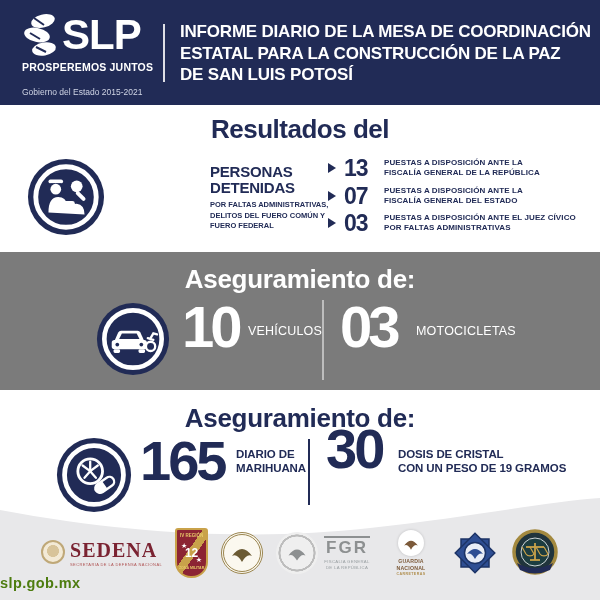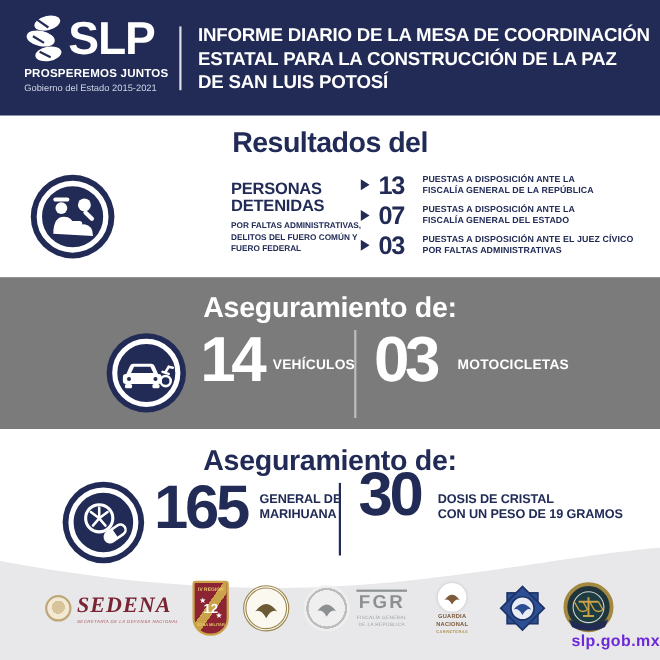--- a/index.html
+++ b/index.html
@@ -7,21 +7,21 @@
   body { font-family:"Liberation Sans","DejaVu Sans",sans-serif; background:#fff; overflow:hidden; }
   .canvas { position:relative; width:476px; height:600px; background:#fff; }
   .pre { white-space:pre-line; }
 
   
   .header { position:absolute; left:0; top:0; width:600px; height:105px; background:#212b56; }
   .slp-logo { position:absolute; left:22px; top:12px; width:135px; }
   .slp-logo-row { display:flex; align-items:center; }
   .slp-acronym { color:#fff; font-size:42px; font-weight:800; letter-spacing:-1px; line-height:1; }
   .slp-tagline { color:#fff; font-size:10.5px; font-weight:800; letter-spacing:.2px; margin-top:3px; }
-  .slp-subtagline { color:#cfd4e4; font-size:8.5px; margin-top:2px; }
+  .slp-subtagline { color:#cfd4e4; font-size:8.5px; margin-top:14px; }
   .header-divider { position:absolute; left:163px; top:24px; width:2px; height:58px; background:rgba(255,255,255,.85); }
   .header-title { position:absolute; left:180px; top:21px; width:412px; color:#fff; font-size:17px; font-weight:800; line-height:1.27; letter-spacing:-.2px; }
 
   
   .results-row { position:absolute; left:0; top:114px; width:600px; display:flex; justify-content:center; align-items:center; gap:12px; }
   .results-label { color:#212b56; font-size:26px; font-weight:800; letter-spacing:-.5px; }
   .date-pill { background:#212b56; color:#fff; font-size:24px; font-weight:800; padding:4px 20px 6px; border-radius:15px; letter-spacing:-.3px; }
 
   
   .detentions { position:absolute; left:0; top:148px; width:600px; height:104px; }
@@ -35,55 +35,55 @@
   .bd-arrow { width:0; height:0; border-left:8px solid #212b56; border-top:5px solid transparent; border-bottom:5px solid transparent; margin-top:5px; }
   .bd-num { color:#212b56; font-size:23px; font-weight:800; line-height:.9; min-width:32px; letter-spacing:-1px; }
   .bd-label { color:#212b56; font-size:8px; font-weight:700; line-height:1.25; letter-spacing:.1px; }
 
   
   .gray-band { position:absolute; left:0; top:252px; width:600px; height:138px; background:#7b7b7b; }
   .band-title { position:absolute; width:100%; text-align:center; top:12px; font-size:26px; font-weight:800; letter-spacing:-.3px; }
   .gray-band .band-title { color:#fff; }
   .vehicles-icon { position:absolute; left:96px; top:50px; }
   .stat-num-w { position:absolute; color:#fff; font-size:58px; font-weight:800; letter-spacing:-4px; line-height:1; }
-  .stat-label-w { position:absolute; color:#fff; font-size:12.5px; font-weight:700; letter-spacing:.2px; }
+  .stat-label-w { position:absolute; color:#fff; font-size:12.5px; font-weight:400; letter-spacing:.2px; }
   .gray-divider { position:absolute; left:322px; top:48px; width:2px; height:80px; background:#bdbdbd; }
 
   
   .drug-section { position:absolute; left:0; top:395px; width:600px; height:125px; background:#fff; }
   .drug-section .band-title { color:#212b56; top:8px; }
   .drugs-icon { position:absolute; left:56px; top:42px; }
   .stat-num-n { position:absolute; color:#212b56; font-size:56px; font-weight:800; letter-spacing:-3px; line-height:1; }
   .stat-label-n { position:absolute; color:#212b56; font-size:11.5px; font-weight:800; line-height:1.25; letter-spacing:-.1px; }
   .navy-divider { position:absolute; left:308px; top:44px; width:2px; height:66px; background:#212b56; }
 
   
   .footer-wave { position:absolute; left:0; top:492px; width:600px; height:108px; }
   .logos-row { position:absolute; left:0; top:528px; width:600px; display:flex; justify-content:center; align-items:center; gap:13px; }
-  .sedena { display:flex; align-items:center; gap:5px;font-style:italic; }
+  .sedena { display:flex; gap:5px; }
   .sedena-eagle { width:24px; height:24px; border-radius:50%; border:2px solid #bfa878; background:radial-gradient(circle at 50% 45%, #d8c49a 0 40%, #f3ead6 41% 100%); }
   .sedena-word { font-family:"Liberation Serif","DejaVu Serif",serif; color:#7a2332; font-size:20px; font-weight:700; letter-spacing:1px; line-height:1; }
   .sedena-sub { color:#b05555; font-size:4px; letter-spacing:.4px; margin-top:2px; }
   .region-shield { width:33px; height:50px; background:#8c2433; border:2px solid #c9a24a; border-radius:3px 3px 16px 16px; position:relative; overflow:hidden; text-align:center;
       background-image:linear-gradient(125deg, transparent 42%, #c9a24a 42%, #c9a24a 58%, transparent 58%); background-color:#8c2433; }
   .shield-region { color:#e7c96a; font-size:4.5px; font-weight:700; margin-top:3px; }
   .shield-num { color:#fff; font-size:12px; font-weight:800; margin-top:9px; line-height:1; }
   .shield-cap { color:#e7c96a; font-size:3.6px; font-weight:700; margin-top:7px; }
   .shield-star { position:absolute; color:#fff; font-size:7px; }
   .eagle-seal { width:42px; height:42px; border-radius:50%; border:3px double #9a854f; background:#fbf8ef; display:flex; align-items:center; justify-content:center; }
   .mxseal-fgr { display:flex; align-items:center; gap:6px; }
   .mx-seal { width:42px; height:42px; border-radius:50%; background:radial-gradient(circle, #efefef 0 55%, #bdbdbd 56% 62%, #efefef 63% 78%, #a9a9a9 79% 100%); display:flex; align-items:center; justify-content:center; }
   .fgr-block { display:flex; flex-direction:column; align-items:center; }
   .fgr-word { color:#8d9091; font-size:17px; font-weight:700; letter-spacing:2px; border-top:2px solid #8d9091; padding:1px 2px 0; line-height:1.1; }
   .fgr-sub { color:#9aa0a3; font-size:4.3px; letter-spacing:.3px; margin-top:2px; text-align:center; line-height:1.3; }
   .guardia { display:flex; flex-direction:column; align-items:center; width:56px; }
   .guardia-circle { width:26px; height:26px; border-radius:50%; background:#fff; box-shadow:0 0 3px rgba(0,0,0,.18); display:flex; align-items:center; justify-content:center; }
   .guardia-title { color:#7c5a3a; font-size:5.2px; font-weight:800; text-align:center; line-height:1.25; margin-top:2px; letter-spacing:.2px; }
   .guardia-sub { color:#b08f4f; font-size:3.6px; font-weight:700; margin-top:1px; letter-spacing:.4px; }
-  .website { position:absolute; left:0; top:575px; width:600px; text-align:right; color:#6d28d9; font-size:14.5px; font-weight:700; letter-spacing:.4px; }
+  .website { position:absolute; left:0; top:575px; width:600px; text-align:left; color:#4d7c0f; font-size:14.5px; font-weight:700; letter-spacing:.4px; }
 </style>
 </head>
 <body>
 
 <div class="canvas">
 
   <div class="header">
     <div class="slp-logo">
       <div class="slp-logo-row">
         <svg width="40" height="46" viewBox="0 0 40 46">
@@ -158,21 +158,21 @@
       <path d="M20,42 l4-9 q1-2 3-2 h18 q2,0 3,2 l4,9 z" fill="#fff"></path>
       <rect x="17" y="41" width="38" height="10" rx="3" fill="#fff"></rect>
       <path d="M25,40 l3-6 h16 l3,6 z" fill="#212b56"></path>
       <rect x="19" y="51" width="7" height="4" rx="1.5" fill="#fff"></rect>
       <rect x="46" y="51" width="7" height="4" rx="1.5" fill="#fff"></rect>
       <circle cx="23" cy="46" r="2" fill="#212b56"></circle>
       <circle cx="49" cy="46" r="2" fill="#212b56"></circle>
       <circle cx="59" cy="48" r="5" fill="none" stroke="#fff" stroke-width="2.5"></circle>
       <path d="M56,39 l6,2 m-3-2 l3-5 l4,1" stroke="#fff" stroke-width="2.5" fill="none" stroke-linecap="round"></path>
     </svg>
-    <div class="stat-num-w" style="left:182px; top:46px;">14</div>
+    <div class="stat-num-w" style="left:182px; top:46px;">10</div>
     <div class="stat-label-w" style="left:248px; top:72px;">VEHÍCULOS</div>
     <div class="gray-divider"></div>
     <div class="stat-num-w" style="left:340px; top:46px;">03</div>
     <div class="stat-label-w" style="left:416px; top:72px;">MOTOCICLETAS</div>
   </div>
 
   <div class="drug-section">
     <div class="band-title">Aseguramiento de:</div>
     <svg class="drugs-icon" width="76" height="76" viewBox="0 0 80 80">
       <circle cx="40" cy="40" r="39" fill="#212b56"></circle>
@@ -184,21 +184,21 @@
         <line x1="36" y1="36" x2="44" y2="30"></line>
         <line x1="36" y1="36" x2="30" y2="43"></line>
         <line x1="36" y1="36" x2="42" y2="43"></line>
       </g>
       <g transform="rotate(-35 51 50)">
         <rect x="40" y="45.5" width="22" height="10" rx="5" fill="none" stroke="#fff" stroke-width="2.5"></rect>
         <path d="M40,50.5 a5,5 0 0 1 5,-5 h6 v10 h-6 a5,5 0 0 1 -5,-5 z" fill="#fff"></path>
       </g>
     </svg>
     <div class="stat-num-n" style="left:140px; top:38px;">165</div>
-    <div class="stat-label-n pre" style="left:236px; top:52px;">GENERAL DE
+    <div class="stat-label-n pre" style="left:236px; top:52px;">DIARIO DE
 MARIHUANA</div>
     <div class="navy-divider"></div>
     <div class="stat-num-n" style="left:326px; top:26px;">30</div>
     <div class="stat-label-n pre" style="left:398px; top:52px;">DOSIS DE CRISTAL
 CON UN PESO DE 19 GRAMOS</div>
   </div>
 
   <svg class="footer-wave" viewBox="0 0 600 108" preserveAspectRatio="none">
     <path d="M0,18 C140,44 260,48 370,36 C470,25 545,10 600,6 L600,108 L0,108 Z" fill="#e8e8ea"></path>
   </svg>

